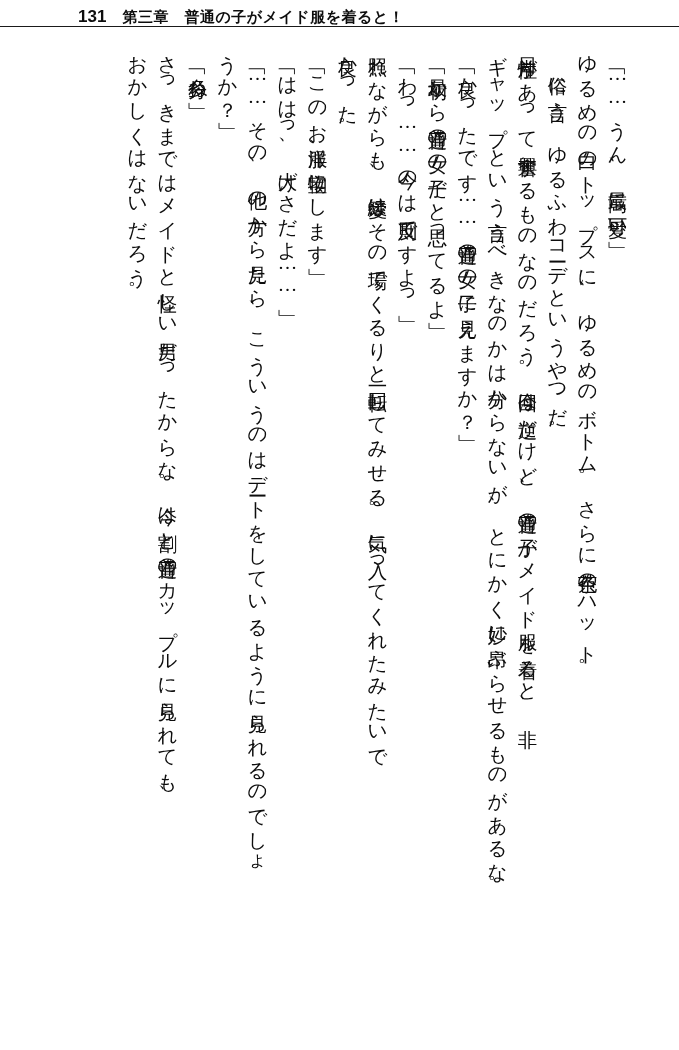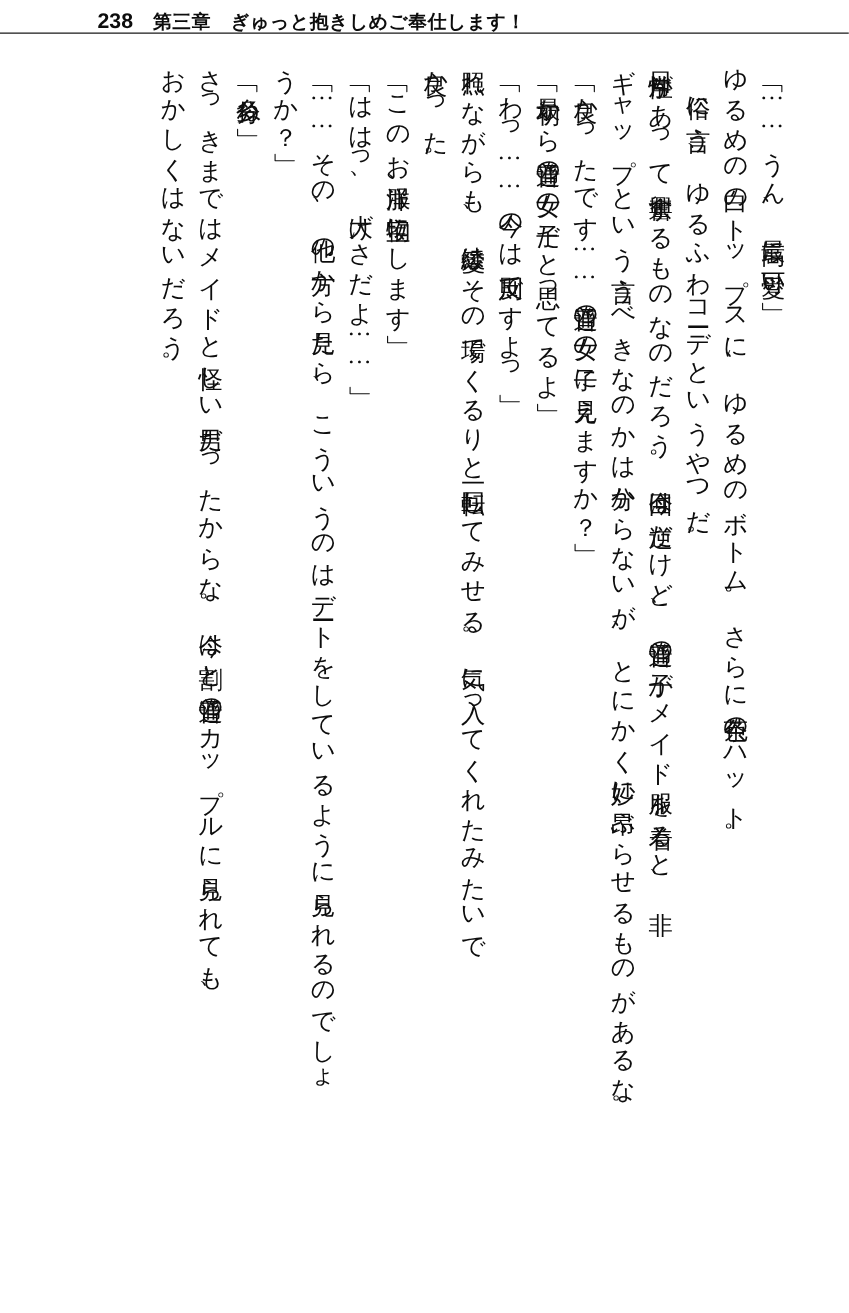--- a/index.html
+++ b/index.html
@@ -83,22 +83,22 @@
   }
   .col.indent1 { padding-top: 22px; }
   .col.indent0 { padding-top: 2px; }
 </style>
 </head>
 <body>
 
 <div class="page">
 
   <div class="header">
-    <span class="folio">238</span>
-    <span class="chapter">第三章　ぎゅっと抱きしめご奉仕します！</span>
+    <span class="folio">131</span>
+    <span class="chapter">第三章　普通の子がメイド服を着ると！</span>
   </div>
   <div class="rule"></div>
 
   <div class="body-area">
       <div class="col indent1">「……うん、最高に可愛い」</div>
       <div class="col indent0">ゆるめの白のトップスに、ゆるめのボトム。さらに茶色のハット。</div>
       <div class="col indent1">俗に言う、ゆるふわコーデというやつだ。</div>
       <div class="col indent0">日常性があって興奮するものなのだろう。今回は逆だけど、普通の子がメイド服を着ると、非</div>
       <div class="col indent0">ギャップという言うべきなのかは分からないが、とにかく妙に昂ぶらせるものがあるな。</div>
       <div class="col indent1">「良かったです……普通の女の子に見えますか？」</div>

